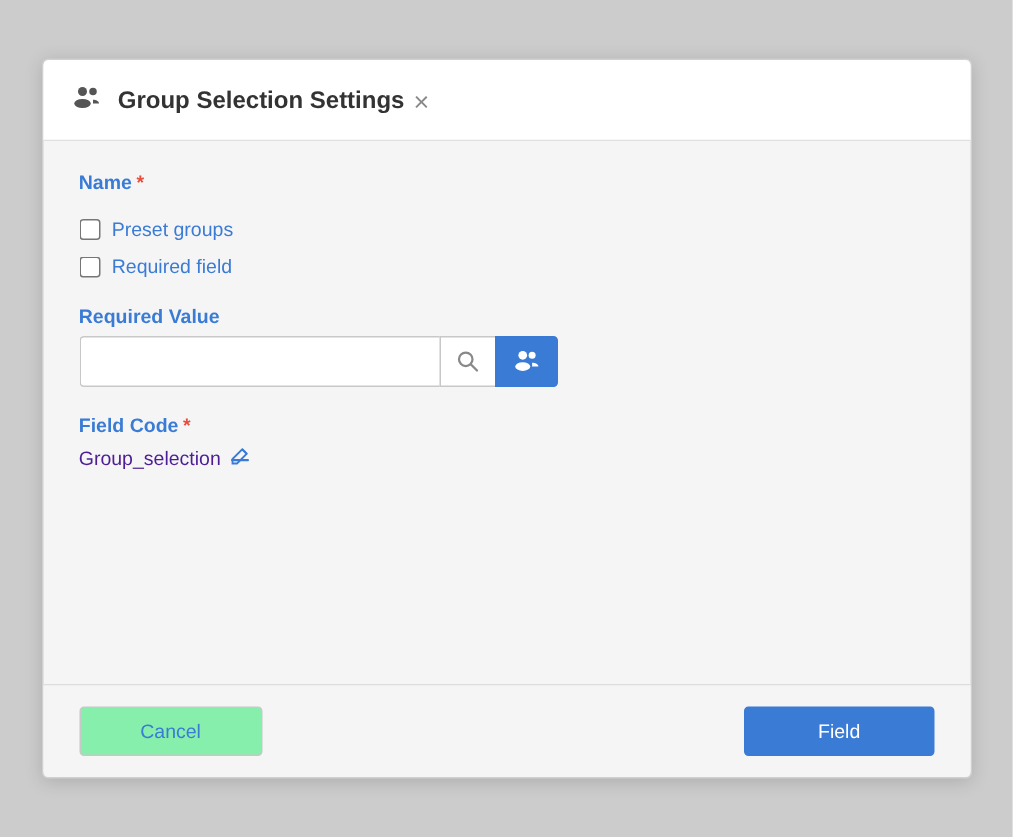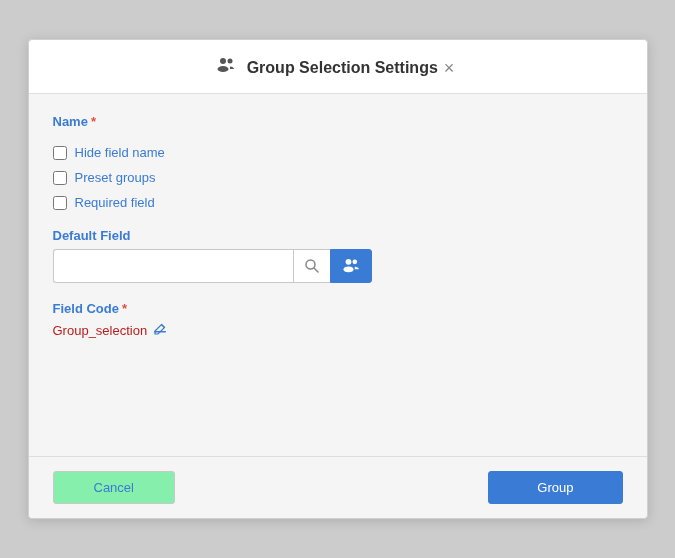--- a/index.html
+++ b/index.html
@@ -26,21 +26,21 @@
       width: 620px;
       min-height: 480px;
       box-shadow: 0 2px 12px rgba(0,0,0,0.15);
       display: flex;
       flex-direction: column;
     }
 
     .dialog-header {
       display: flex;
       align-items: center;
-      justify-content: center;
+      justify-content: flex-start;
       padding: 14px 18px 12px 18px;
       border-bottom: 1px solid #e0e0e0;
       background: #fff;
       border-radius: 4px 4px 0 0;
     }
 
     .dialog-title-area {
       display: flex;
       align-items: center;
       gap: 10px;
@@ -186,21 +186,21 @@
 
     .field-code-value {
       display: flex;
       align-items: center;
       gap: 6px;
       margin-top: 4px;
     }
 
     .field-code-text {
       font-size: 13px;
-      color: #b91c1c;
+      color: #4c1d95;
     }
 
     .edit-icon {
       color: #3a7bd5;
       font-size: 13px;
       cursor: pointer;
     }
 
     .divider {
       border: none;
@@ -268,35 +268,31 @@
     <div class="field-group">
       <div class="field-label">
         <span>Name</span>
         <span class="required-star">*</span>
       </div>
     </div>
 
     <div class="checkbox-group">
       <label class="checkbox-item">
         <input type="checkbox" style="">
-        <span class="checkbox-label">Hide field name</span>
-      </label>
-      <label class="checkbox-item">
-        <input type="checkbox" style="">
         <span class="checkbox-label">Preset groups</span>
       </label>
       <label class="checkbox-item">
         <input type="checkbox" style="">
         <span class="checkbox-label">Required field</span>
       </label>
     </div>
 
     <div class="default-value-section">
       <div class="field-label">
-        <span>Default Field</span>
+        <span>Required Value</span>
       </div>
       <div class="search-row">
         <input type="text" class="search-input" style="">
         <div class="search-icon-btn">
           <svg width="16" height="16" viewBox="0 0 16 16" fill="none">
             <circle cx="6.5" cy="6.5" r="4.5" stroke="#888" stroke-width="1.5"></circle>
             <line x1="10" y1="10" x2="14" y2="14" stroke="#888" stroke-width="1.5" stroke-linecap="round"></line>
           </svg>
         </div>
         <div class="group-btn">
@@ -326,15 +322,15 @@
         </span>
       </div>
     </div>
 
   </div>
 
   <hr class="divider">
 
   <div class="dialog-footer">
     <button class="cancel-btn">Cancel</button>
-    <button class="save-btn">Group</button>
+    <button class="save-btn">Field</button>
   </div>
 </div>
 
 </body></html>

